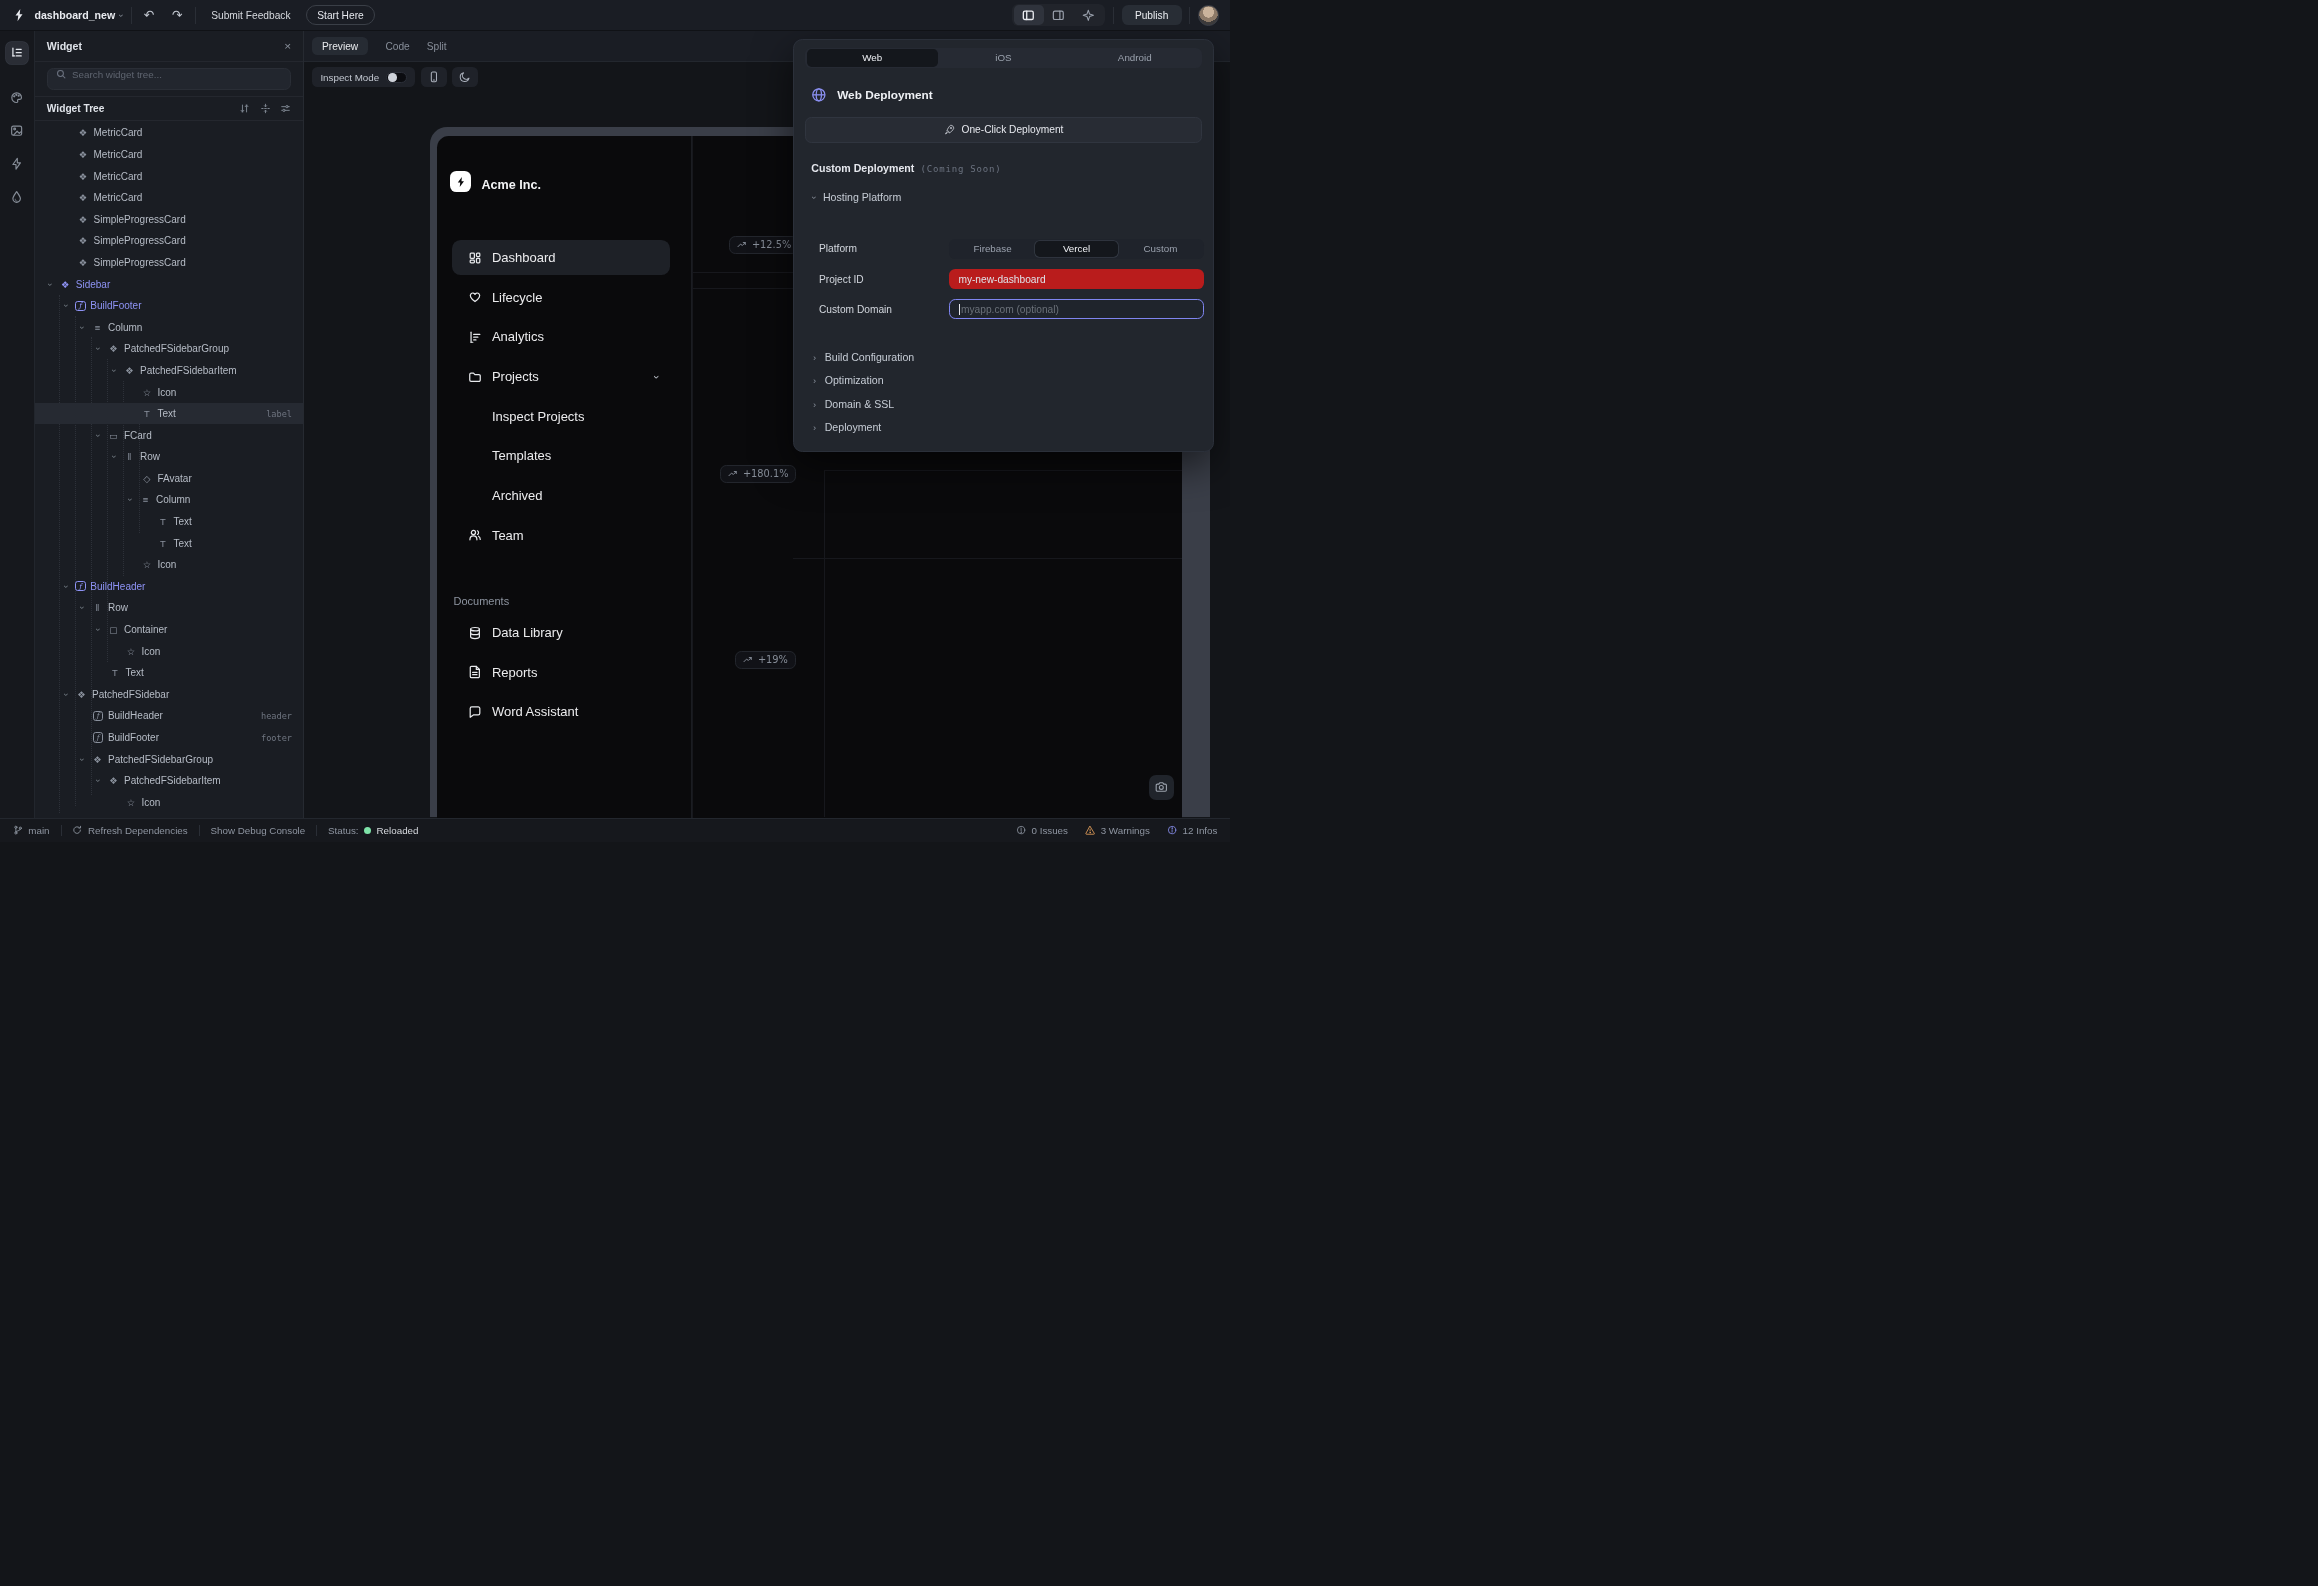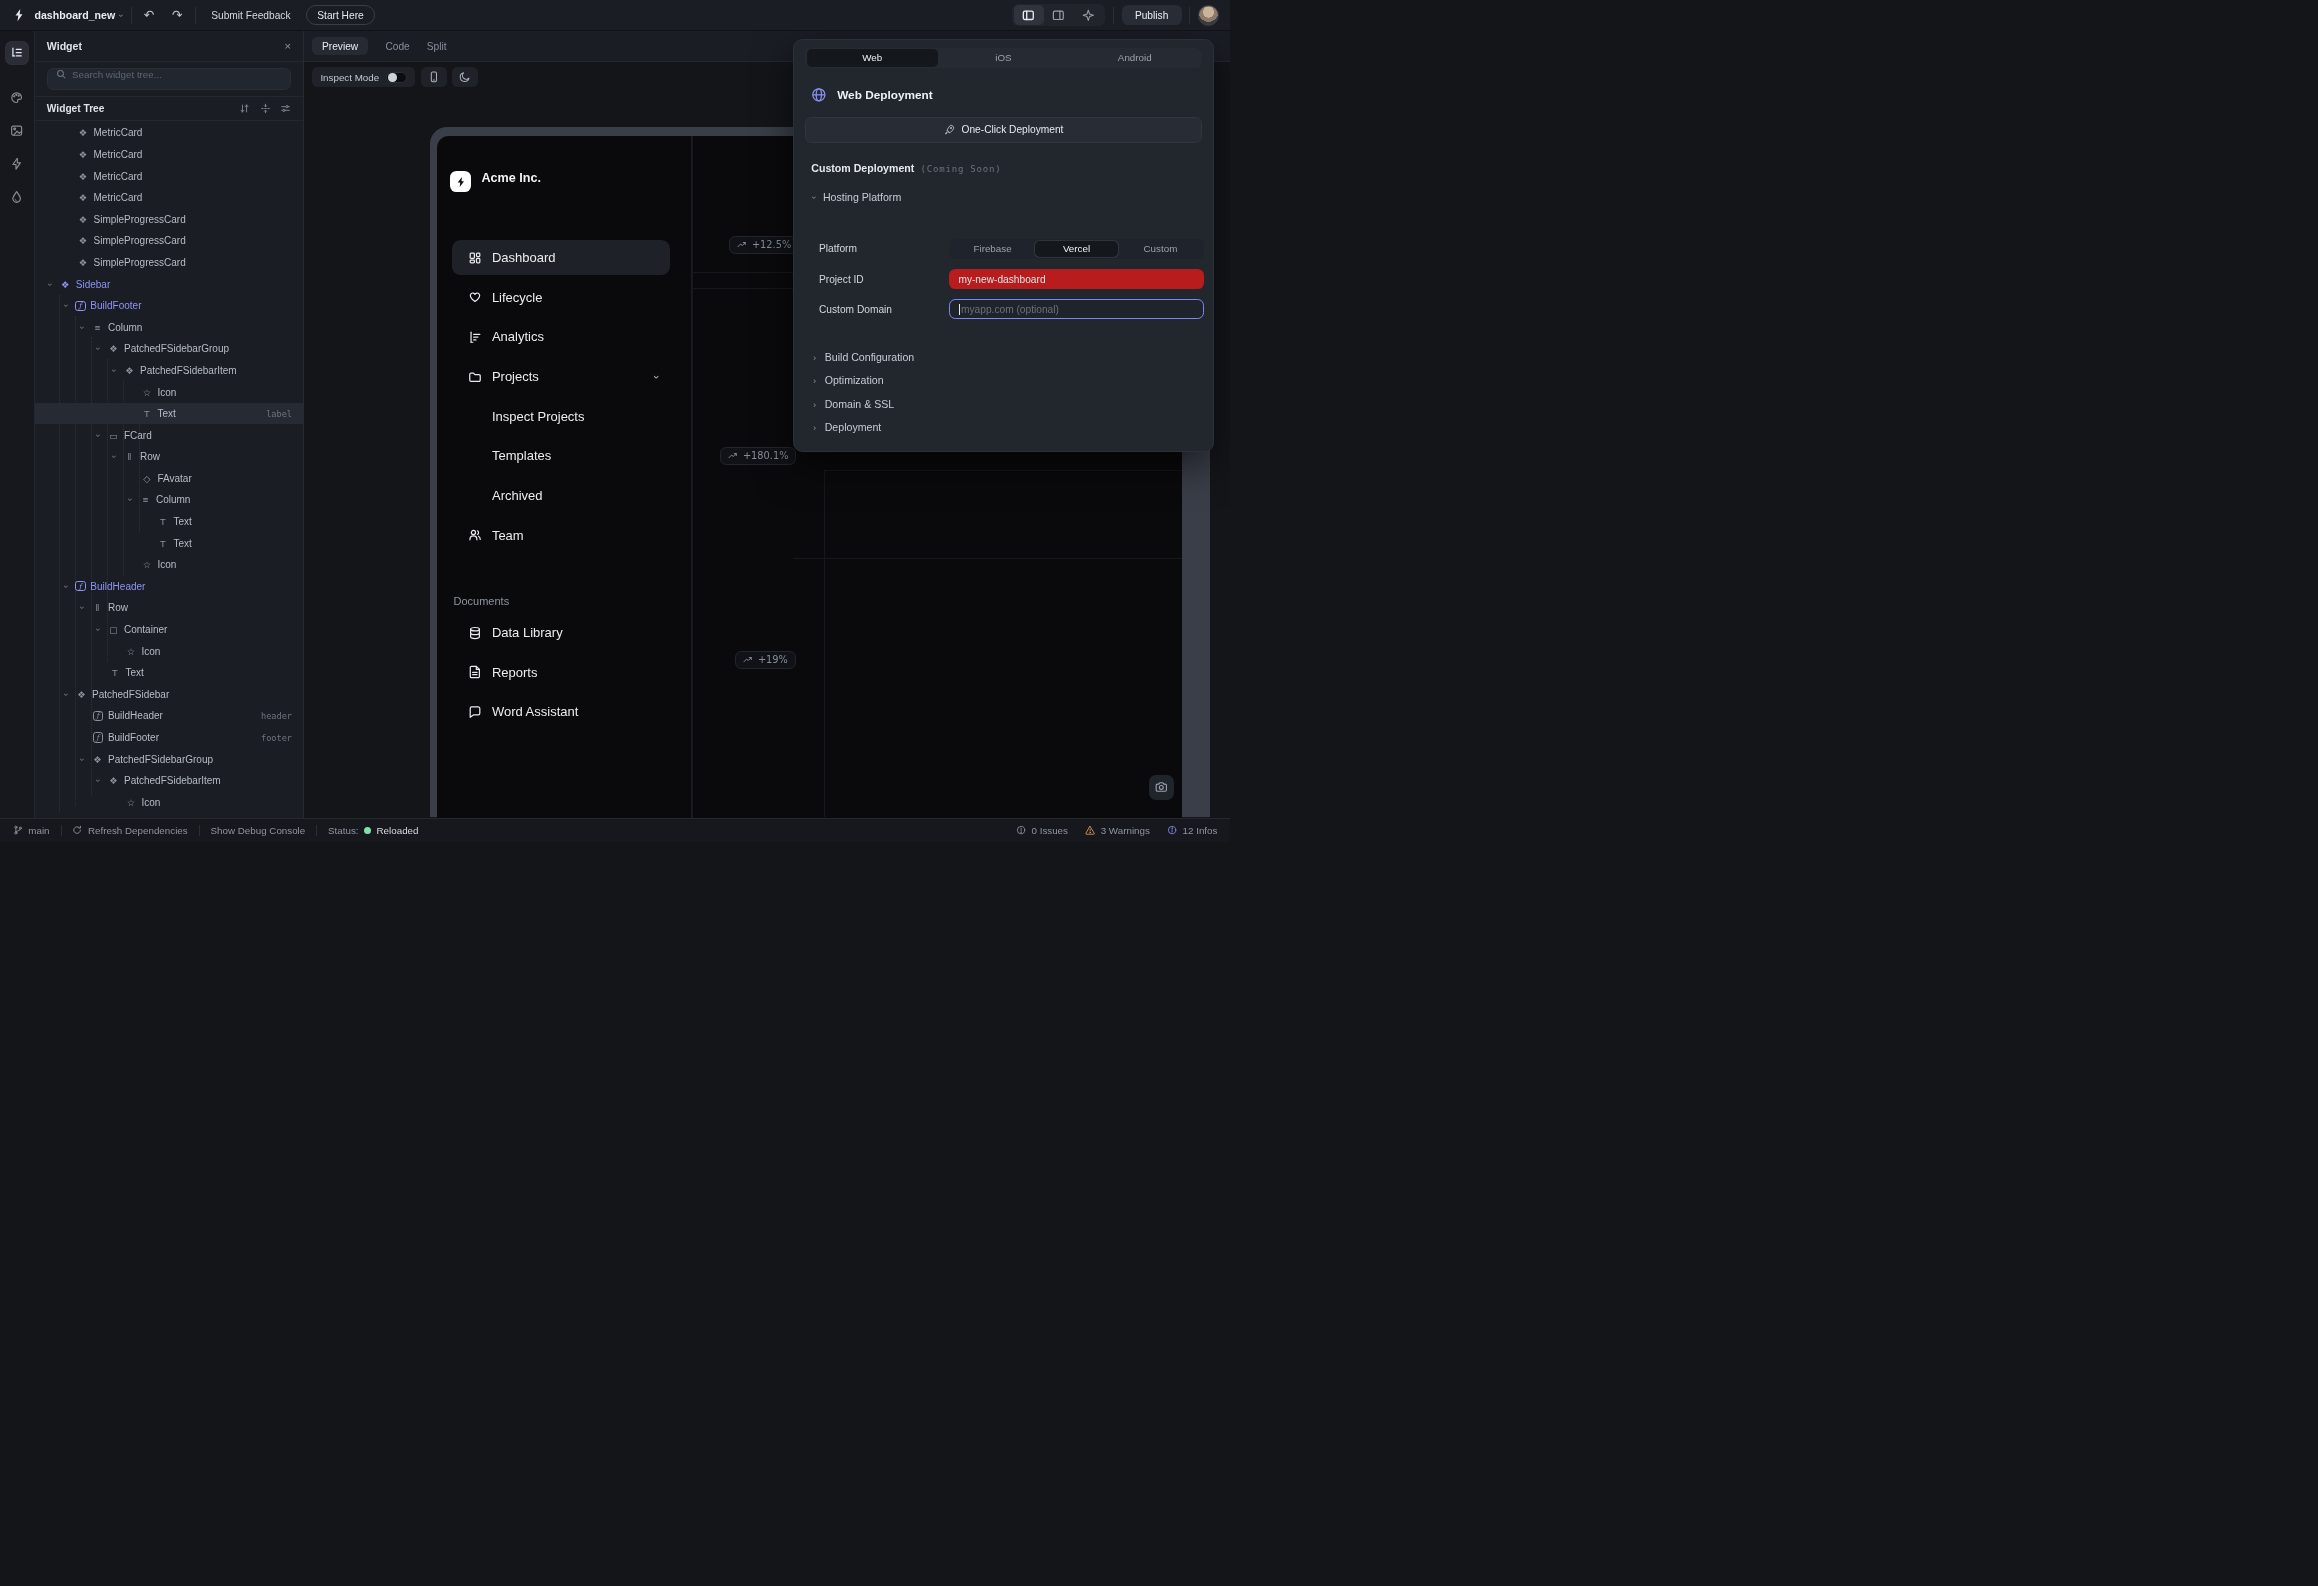--- a/index.html
+++ b/index.html
@@ -81,21 +81,21 @@
   .toggle .knob { position:absolute; left:0.8px; top:0.4px; width:8.6px; height:8.6px; border-radius:50%; background:#ced2d9; }
   .ctrl-btn { width:26px; height:20.4px; background:#1f2229; border-radius:5.5px; display:flex;
     align-items:center; justify-content:center; color:#aab0bb; cursor:pointer; }
 
   
   .mockframe { position:absolute; left:126px; top:96px; width:780px; height:690px; background:#3a3e48;
     border-radius:17px 4.7px 0 0; }
   .app { position:absolute; left:133px; top:105px; width:745px; height:682px; background:#0a0a0c;
     border-radius:11.8px 0 0 0; }
   .app-sidebar { position:absolute; left:0; top:0; width:255px; height:682px; border-right:0.8px solid #1b1d22; }
-  .brand { position:absolute; left:13.3px; top:35px; display:flex; align-items:flex-start; gap:10.2px; }
+  .brand { position:absolute; left:13.3px; top:35px; display:flex; align-items:flex-end; gap:10.2px; }
   .brand-logo { width:21px; height:21px; background:#ffffff; border-radius:6.3px; display:flex;
     align-items:center; justify-content:center; color:#0a0a0c; }
   .brand-name { font-size:12.6px; font-weight:700; color:#f2f3f5; }
   .nav { position:absolute; left:15px; top:104px; width:218px; }
   .nav-row { height:35px; margin-bottom:4.7px; display:flex; align-items:center; gap:10.2px; padding:0 11px 0 15.7px;
     border-radius:8.6px; color:#ececee; font-size:13px; cursor:pointer; }
   .nav-row.active { background:#1e2127; }
   .nav-row .nicon { width:14px; color:#e8eaed; flex:none; }
   .nav-row.sub { padding-left:40px; }
   .nav-row .spacer { flex:1; }
@@ -577,21 +577,21 @@
       </div>
     </div>
 
     <div class="badge" style="left:425px; top:205px;">
       <svg width="10.2" height="10.2" viewBox="0 0 16 16" stroke="currentColor" stroke-width="1.5" fill="none" stroke-linecap="round" stroke-linejoin="round">
           <path d="M1.5 10.5 5.5 6.5l3 2L13 4"></path>
           <path d="M9.8 4H13v3.2"></path>
         </svg>
       <span>+12.5%</span>
     </div>
-    <div class="badge" style="left:416px; top:416px;">
+    <div class="badge" style="left:416px; top:434px;">
       <svg width="10.2" height="10.2" viewBox="0 0 16 16" stroke="currentColor" stroke-width="1.5" fill="none" stroke-linecap="round" stroke-linejoin="round">
           <path d="M1.5 10.5 5.5 6.5l3 2L13 4"></path>
           <path d="M9.8 4H13v3.2"></path>
         </svg>
       <span>+180.1%</span>
     </div>
     <div class="badge" style="left:431px; top:620px;">
       <svg width="10.2" height="10.2" viewBox="0 0 16 16" stroke="currentColor" stroke-width="1.5" fill="none" stroke-linecap="round" stroke-linejoin="round">
           <path d="M1.5 10.5 5.5 6.5l3 2L13 4"></path>
           <path d="M9.8 4H13v3.2"></path>

